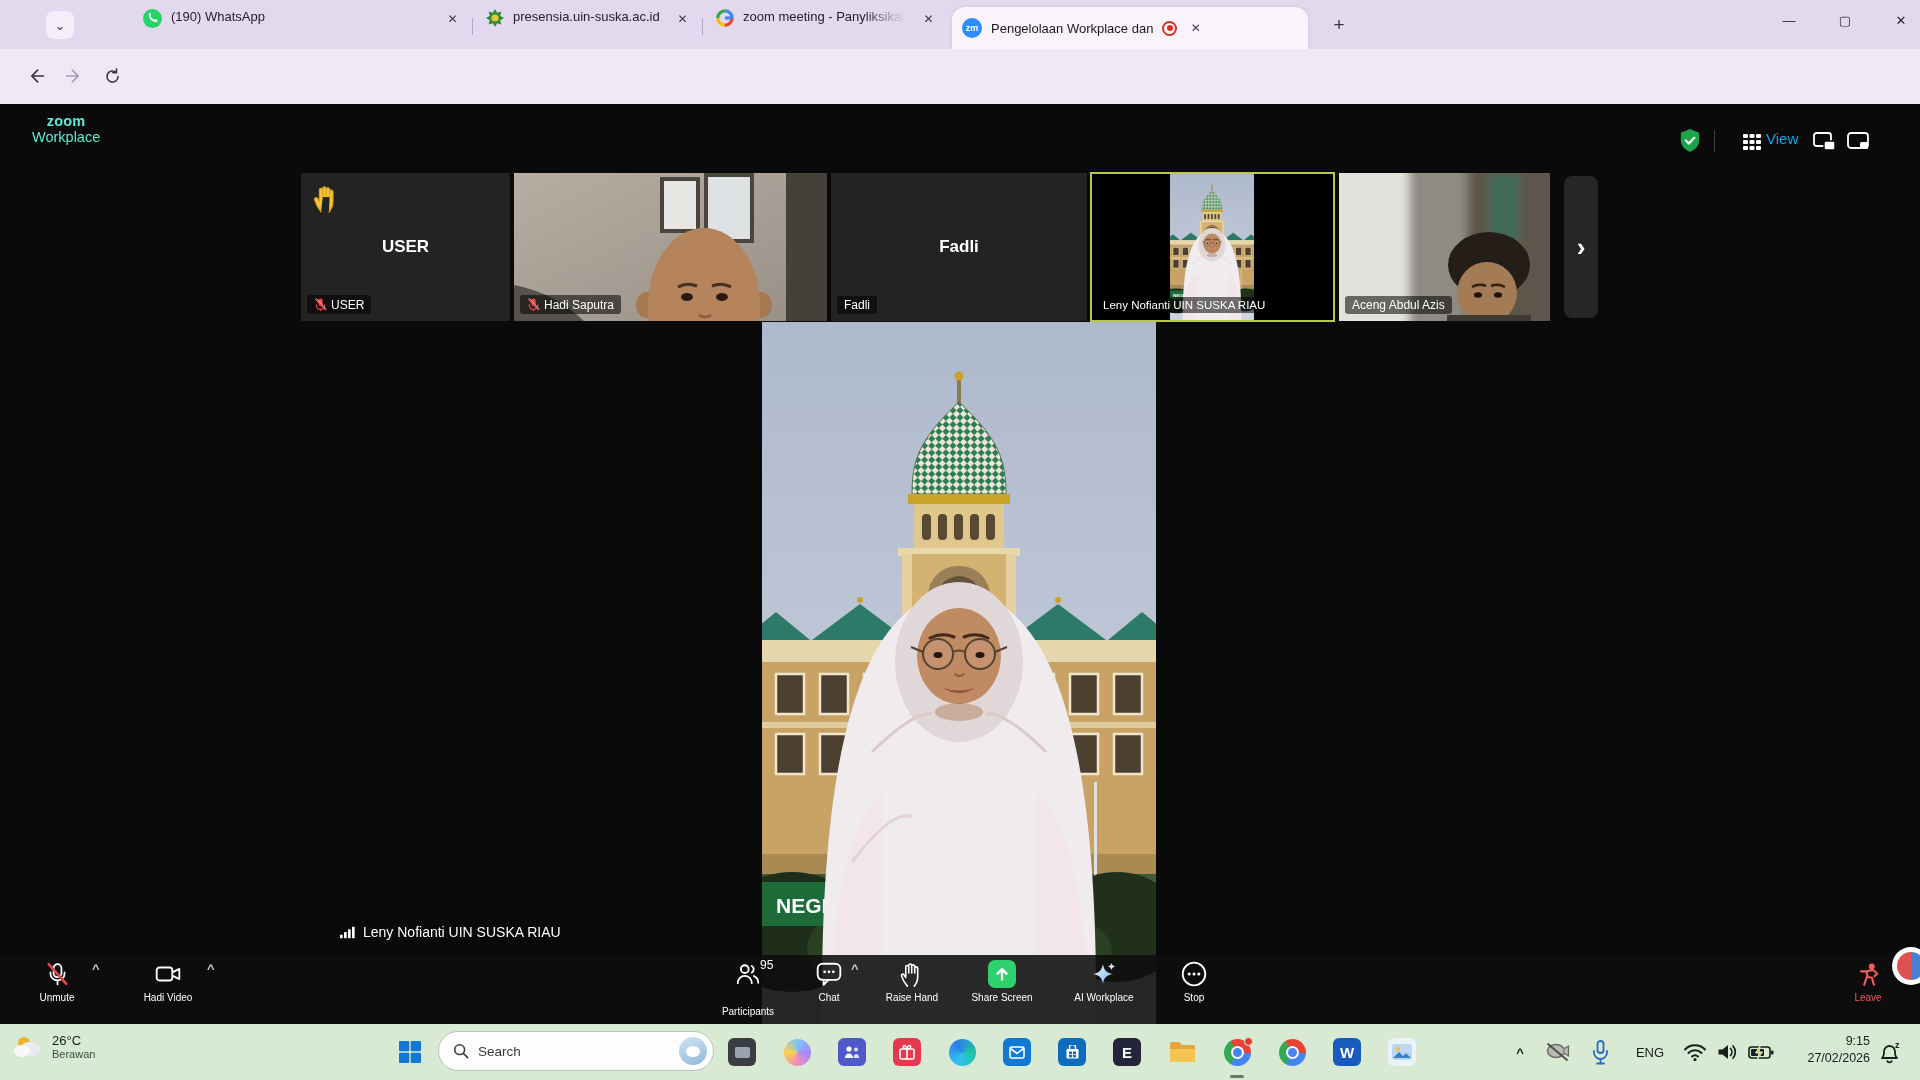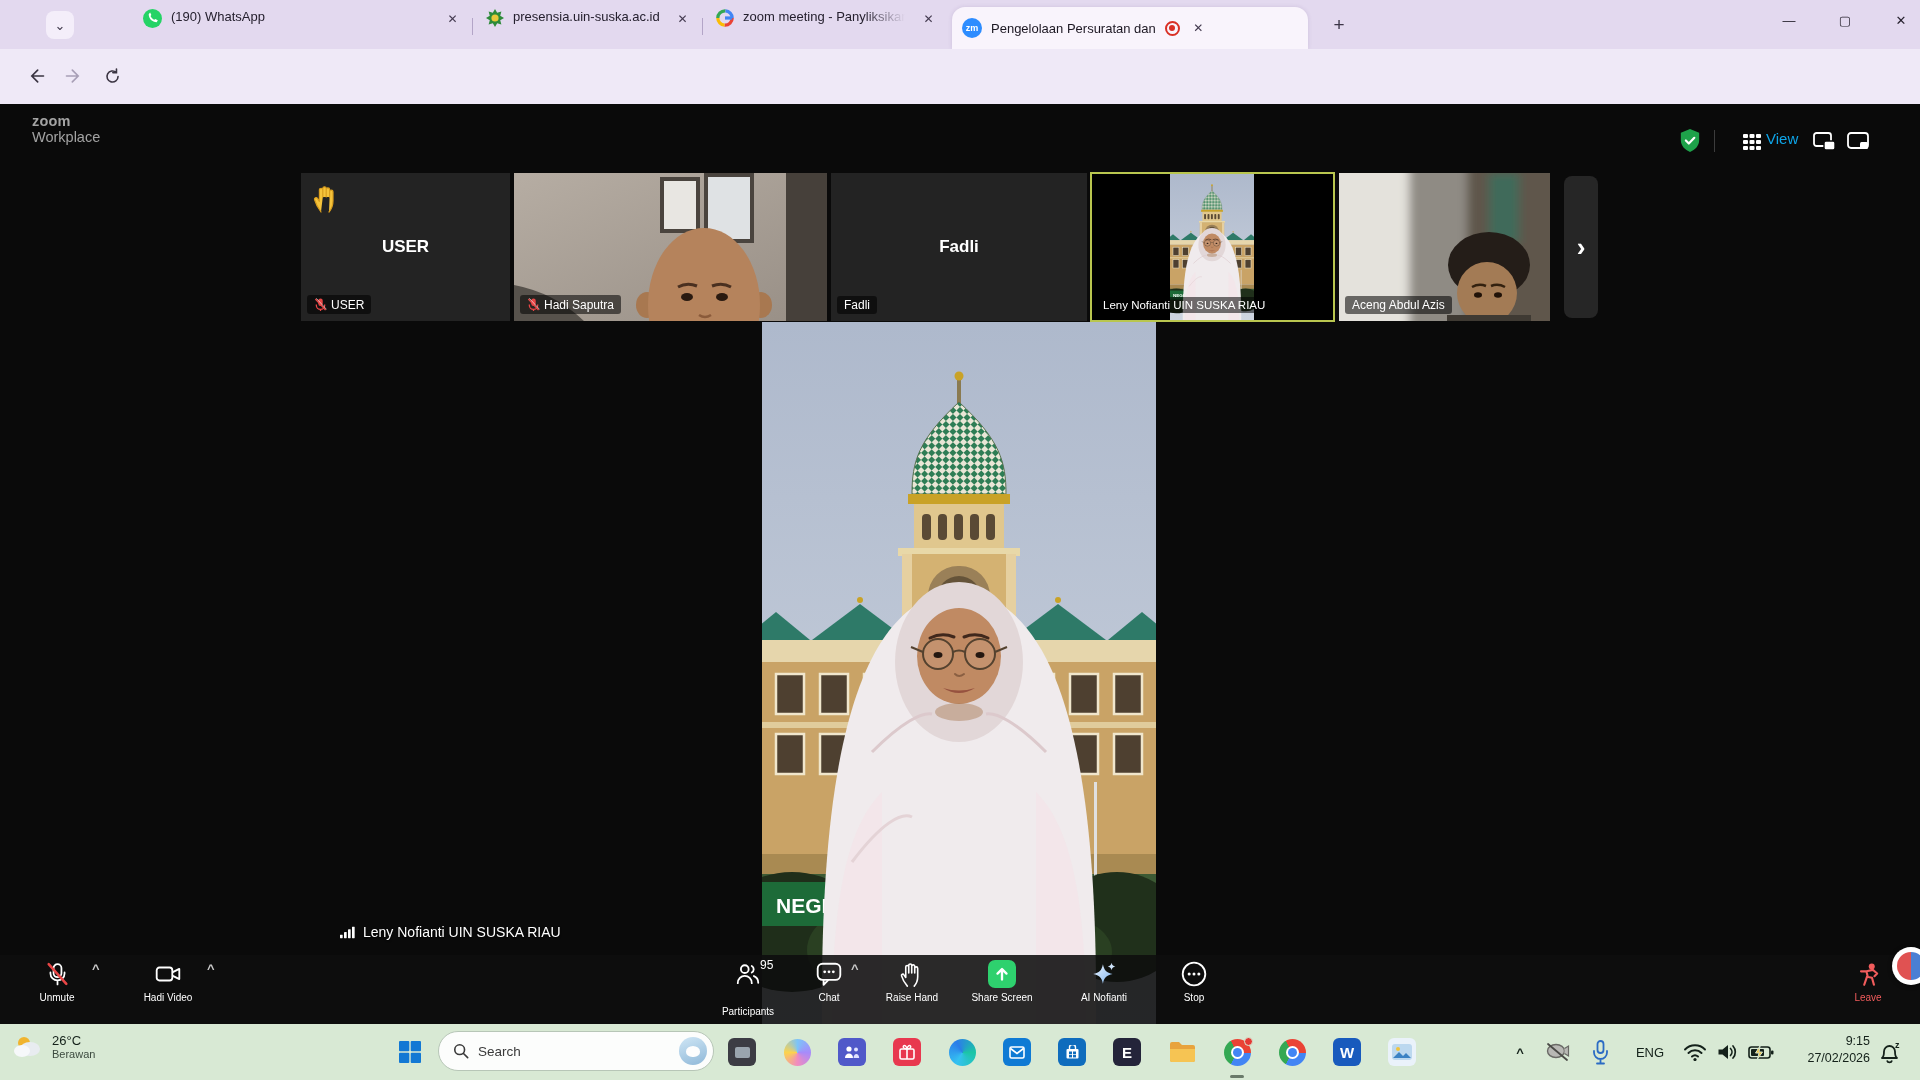--- a/index.html
+++ b/index.html
@@ -15,21 +15,21 @@
   .fade-title{-webkit-mask-image:linear-gradient(to right,#000 72%,transparent 97%);mask-image:linear-gradient(to right,#000 72%,transparent 97%);}
   .tclose{width:19px;height:19px;border-radius:50%;display:flex;align-items:center;justify-content:center;font-size:12px;color:#42394e;flex:none;}
   .tsep{position:absolute;top:18px;width:1px;height:17px;background:#b3a5c7;}
   .winctl{position:absolute;top:0;width:38px;height:40px;display:flex;align-items:center;justify-content:center;font-size:13px;color:#241f2b;}
   .favicon{flex:none;}
   .urlpill{position:absolute;left:134px;top:56px;width:1568px;height:41px;background:#f9f4fc;border-radius:21px;}
   .url-text{position:absolute;left:192px;top:56px;height:41px;line-height:41px;font-size:14.5px;color:#241f2e;white-space:nowrap;}
   .navico{position:absolute;display:flex;align-items:center;justify-content:center;}
   
   .zoombg{position:absolute;left:0;top:104px;width:1920px;height:920px;background:#0a0a0a;}
-  .zlogo{position:absolute;left:32px;top:113px;color:#a3a3a3;line-height:16px;font-size:14.5px;}
+  .zlogo{position:absolute;left:32px;top:113px;color:#5eead4;line-height:16px;font-size:14.5px;text-align:center;}
   .zlogo b{font-weight:bold;letter-spacing:.2px;}
   .hdr-ico{position:absolute;display:flex;align-items:center;justify-content:center;}
   .view-label{position:absolute;left:1766px;top:130px;color:#0ea5e9;font-size:15px;}
   .tile{position:absolute;top:172px;height:150px;background:#232323;border:1px solid #0a0a0a;overflow:hidden;}
   .tile-center{position:absolute;inset:0;display:flex;align-items:center;justify-content:center;color:#fff;font-weight:bold;font-size:17px;}
   .tile-label{position:absolute;left:6px;bottom:7px;display:flex;align-items:center;gap:4px;background:rgba(0,0,0,.55);color:#fff;font-size:12px;padding:2px 7px;border-radius:3px;white-space:nowrap;max-width:96%;}
   .nextbtn{position:absolute;left:1564px;top:176px;width:34px;height:142px;background:#262626;border-radius:8px;color:#fff;display:flex;align-items:center;justify-content:center;font-size:26px;font-weight:bold;}
   .stage-video{position:absolute;left:762px;top:322px;width:394px;height:702px;background:#111;}
   .speaker-label{position:absolute;left:340px;top:924px;display:flex;align-items:center;gap:7px;color:#fff;font-size:14px;text-shadow:0 1px 2px #000;}
   .toolbar{position:absolute;left:0;top:955px;width:1920px;height:69px;background:rgba(14,14,14,.88);}
@@ -242,21 +242,21 @@
         </svg>
       </span>
       <span class="t-title fade-title">zoom meeting - Panyliksikan Go</span>
       <span class="tclose">✕</span>
     </div>
 
     <div class="tab-active" style="left:952px;width:356px;">
       <span class="favicon" style="width:20px;height:20px;border-radius:50%;background:#2d8cff;display:flex;align-items:center;justify-content:center;">
         <span style="color:#fff;font-size:9px;font-weight:bold;">zm</span>
       </span>
-      <span class="t-title">Pengelolaan Persuratan dan</span>
+      <span class="t-title">Pengelolaan Workplace dan</span>
       <span style="flex:none;width:15px;height:15px;border-radius:50%;border:2.5px solid #d93025;display:flex;align-items:center;justify-content:center;">
           <span style="width:6px;height:6px;border-radius:50%;background:#d93025;"></span>
         </span>
       <span class="tclose">✕</span>
     </div>
 
     <div class="abs" style="left:1325px;top:11px;width:28px;height:28px;display:flex;align-items:center;justify-content:center;font-size:19px;color:#3c3547;">
         <span>+</span>
       </div>
 
@@ -498,21 +498,21 @@
           </svg>
       </div>
       <div class="lbl">Share Screen</div>
     </div>
 
     <div class="tbtn" style="left:1042px;">
       <svg width="28" height="28" viewBox="0 0 26 26">
         <path d="M12 4 C13 9.5 15.5 12 21 13 C15.5 14 13 16.5 12 22 C11 16.5 8.5 14 3 13 C8.5 12 11 9.5 12 4 Z" fill="url(#aigrad)"></path>
         <path d="M20 2.5 C20.4 4.6 21.4 5.6 23.5 6 C21.4 6.4 20.4 7.4 20 9.5 C19.6 7.4 18.6 6.4 16.5 6 C18.6 5.6 19.6 4.6 20 2.5 Z" fill="#cfe4fb"></path>
       </svg>
-      <div class="lbl">AI Nofianti</div>
+      <div class="lbl">AI Workplace</div>
     </div>
 
     <div class="tbtn" style="left:1132px;">
       <svg width="28" height="28" viewBox="0 0 26 26">
         <circle cx="13" cy="13" r="10.5" stroke="#fff" stroke-width="1.7" fill="none"></circle>
         <circle cx="8.5" cy="13" r="1.4" fill="#fff"></circle>
           <circle cx="13" cy="13" r="1.4" fill="#fff"></circle>
           <circle cx="17.5" cy="13" r="1.4" fill="#fff"></circle>
       </svg>
       <div class="lbl">Stop</div>

